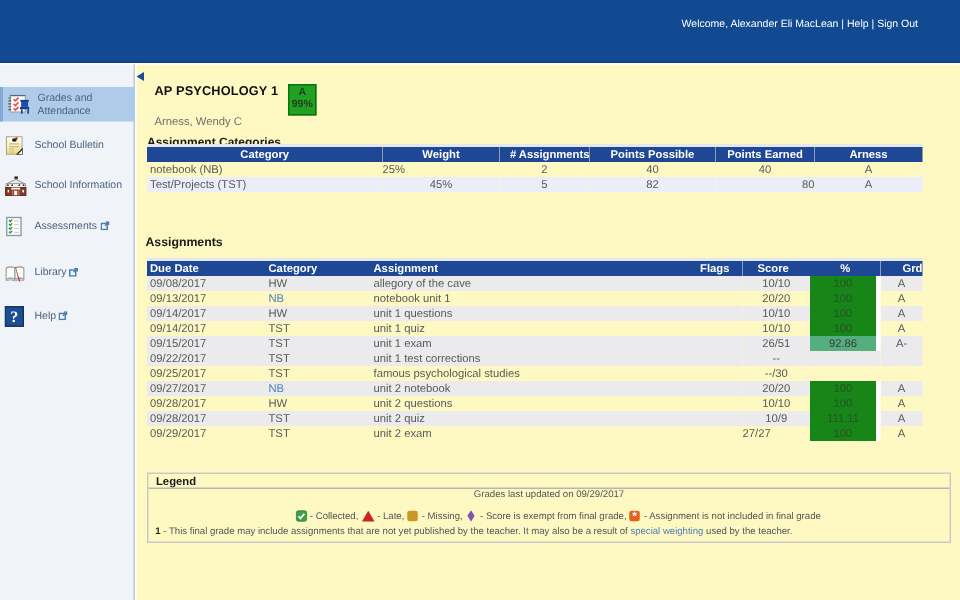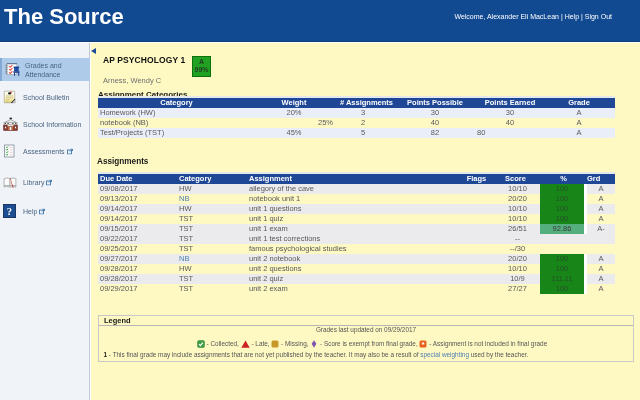--- a/index.html
+++ b/index.html
@@ -47,21 +47,20 @@
 #legendicons { position:absolute; left:6px; top:24px; width:534px; text-align:center; font-size:6.4px; color:#555; }
 #legendicons svg { vertical-align:-2px; }
 #footnote { position:absolute; left:4.5px; top:34.5px; font-size:6.4px; color:#555; }
 #footnote b { color:#222; }
 a.sw { color:#4F80B2; text-decoration:none; }
 </style>
 </head>
 <body>
 <div id="page">
   <div id="topbar">
-    <div id="logo">The Source</div>
     <div id="welcome">Welcome, Alexander Eli MacLean | Help | Sign Out</div>
   </div>
   <div id="sidebar">
     <div class="navitem" id="nav1">
       <svg class="icn" width="15" height="15" viewBox="0 0 17 17">
         <rect x="2.2" y="1.2" width="11.3" height="12.6" fill="#fdfdfd" stroke="#9aa5b4" stroke-width="0.9"></rect>
         <line x1="2.2" y1="1.4" x2="13.5" y2="1.4" stroke="#51688c" stroke-width="1.1"></line>
         <g stroke="#5a5a5a" stroke-width="0.9">
             <line x1="0.6" y1="3.2" x2="2.8" y2="3.2"></line>
             <line x1="0.6" y1="5.4" x2="2.8" y2="5.4"></line>
@@ -190,44 +189,36 @@
           <col style="width:66px">
           <col style="width:72px">
         </colgroup>
       <tbody>
           <tr>
             <th style="text-align:center">Category</th>
             <th style="text-align:center">Weight</th>
             <th style="text-align:right"># Assignments</th>
             <th style="text-align:center">Points Possible</th>
             <th style="">Points Earned</th>
-            <th style="text-align:center">Grade</th>
-          </tr>
-      <tr class="alt">
-            <td class="padl">Homework (HW)</td>
-            <td style="text-align:center">20%</td>
-            <td style="text-align:center">3</td>
-            <td style="text-align:center">30</td>
-            <td style="text-align:center">30</td>
-            <td style="text-align:center">A</td>
+            <th style="text-align:center">Arness</th>
           </tr>
       <tr>
             <td class="padl">notebook (NB)</td>
-            <td style="text-align:right">25%</td>
+            <td style="text-align:left">25%</td>
             <td style="text-align:center">2</td>
             <td style="text-align:center">40</td>
             <td style="text-align:center">40</td>
             <td style="text-align:center">A</td>
           </tr>
       <tr class="alt">
             <td class="padl">Test/Projects (TST)</td>
             <td style="text-align:center">45%</td>
             <td style="text-align:center">5</td>
             <td style="text-align:center">82</td>
-            <td style="text-align:left">80</td>
+            <td style="text-align:right">80</td>
             <td style="text-align:center">A</td>
           </tr>
     </tbody>
       </table>
     <div class="h2" style="left:6px; top:114px; font-size:8.2px;text-align:center;">Assignments</div>
     <table class="grid" style="left:7px; top:129px;">
       <colgroup>
           <col style="width:78px">
           <col style="width:70px">
           <col style="width:212px">
@@ -237,21 +228,21 @@
           <col style="width:28px">
         </colgroup>
       <tbody>
           <tr>
             <th class="padl" style="text-align:left">Due Date</th>
             <th class="padl3" style="text-align:left">Category</th>
             <th class="padl3" style="text-align:left">Assignment</th>
             <th style="text-align:center">Flags</th>
             <th style="text-align:center; padding-right:4px;">Score</th>
             <th style="text-align:center">%</th>
-            <th style="text-align:left">Grd</th>
+            <th style="text-align:right">Grd</th>
           </tr>
       <tr class="alt">
             <td class="padl">09/08/2017</td>
             <td class="padl3">HW</td>
             <td class="padl3">allegory of the cave</td>
             <td></td>
             <td style="text-align:center">10/10</td>
             <td class="pctd">
               <div class="pc pc100">100</div>
             </td>
@@ -350,21 +341,21 @@
             <td class="pctd">
               <div class="pc pc100">111.11</div>
             </td>
             <td style="text-align:center">A</td>
           </tr>
       <tr>
             <td class="padl">09/29/2017</td>
             <td class="padl3">TST</td>
             <td class="padl3">unit 2 exam</td>
             <td></td>
-            <td style="text-align:center">27/27</td>
+            <td style="">27/27</td>
             <td class="pctd">
               <div class="pc pc100">100</div>
             </td>
             <td style="text-align:center">A</td>
           </tr>
       </tbody>
       </table>
     <div id="legendbox">
       <div id="legendtitle">Legend</div>
       <div id="legendrule"></div>

